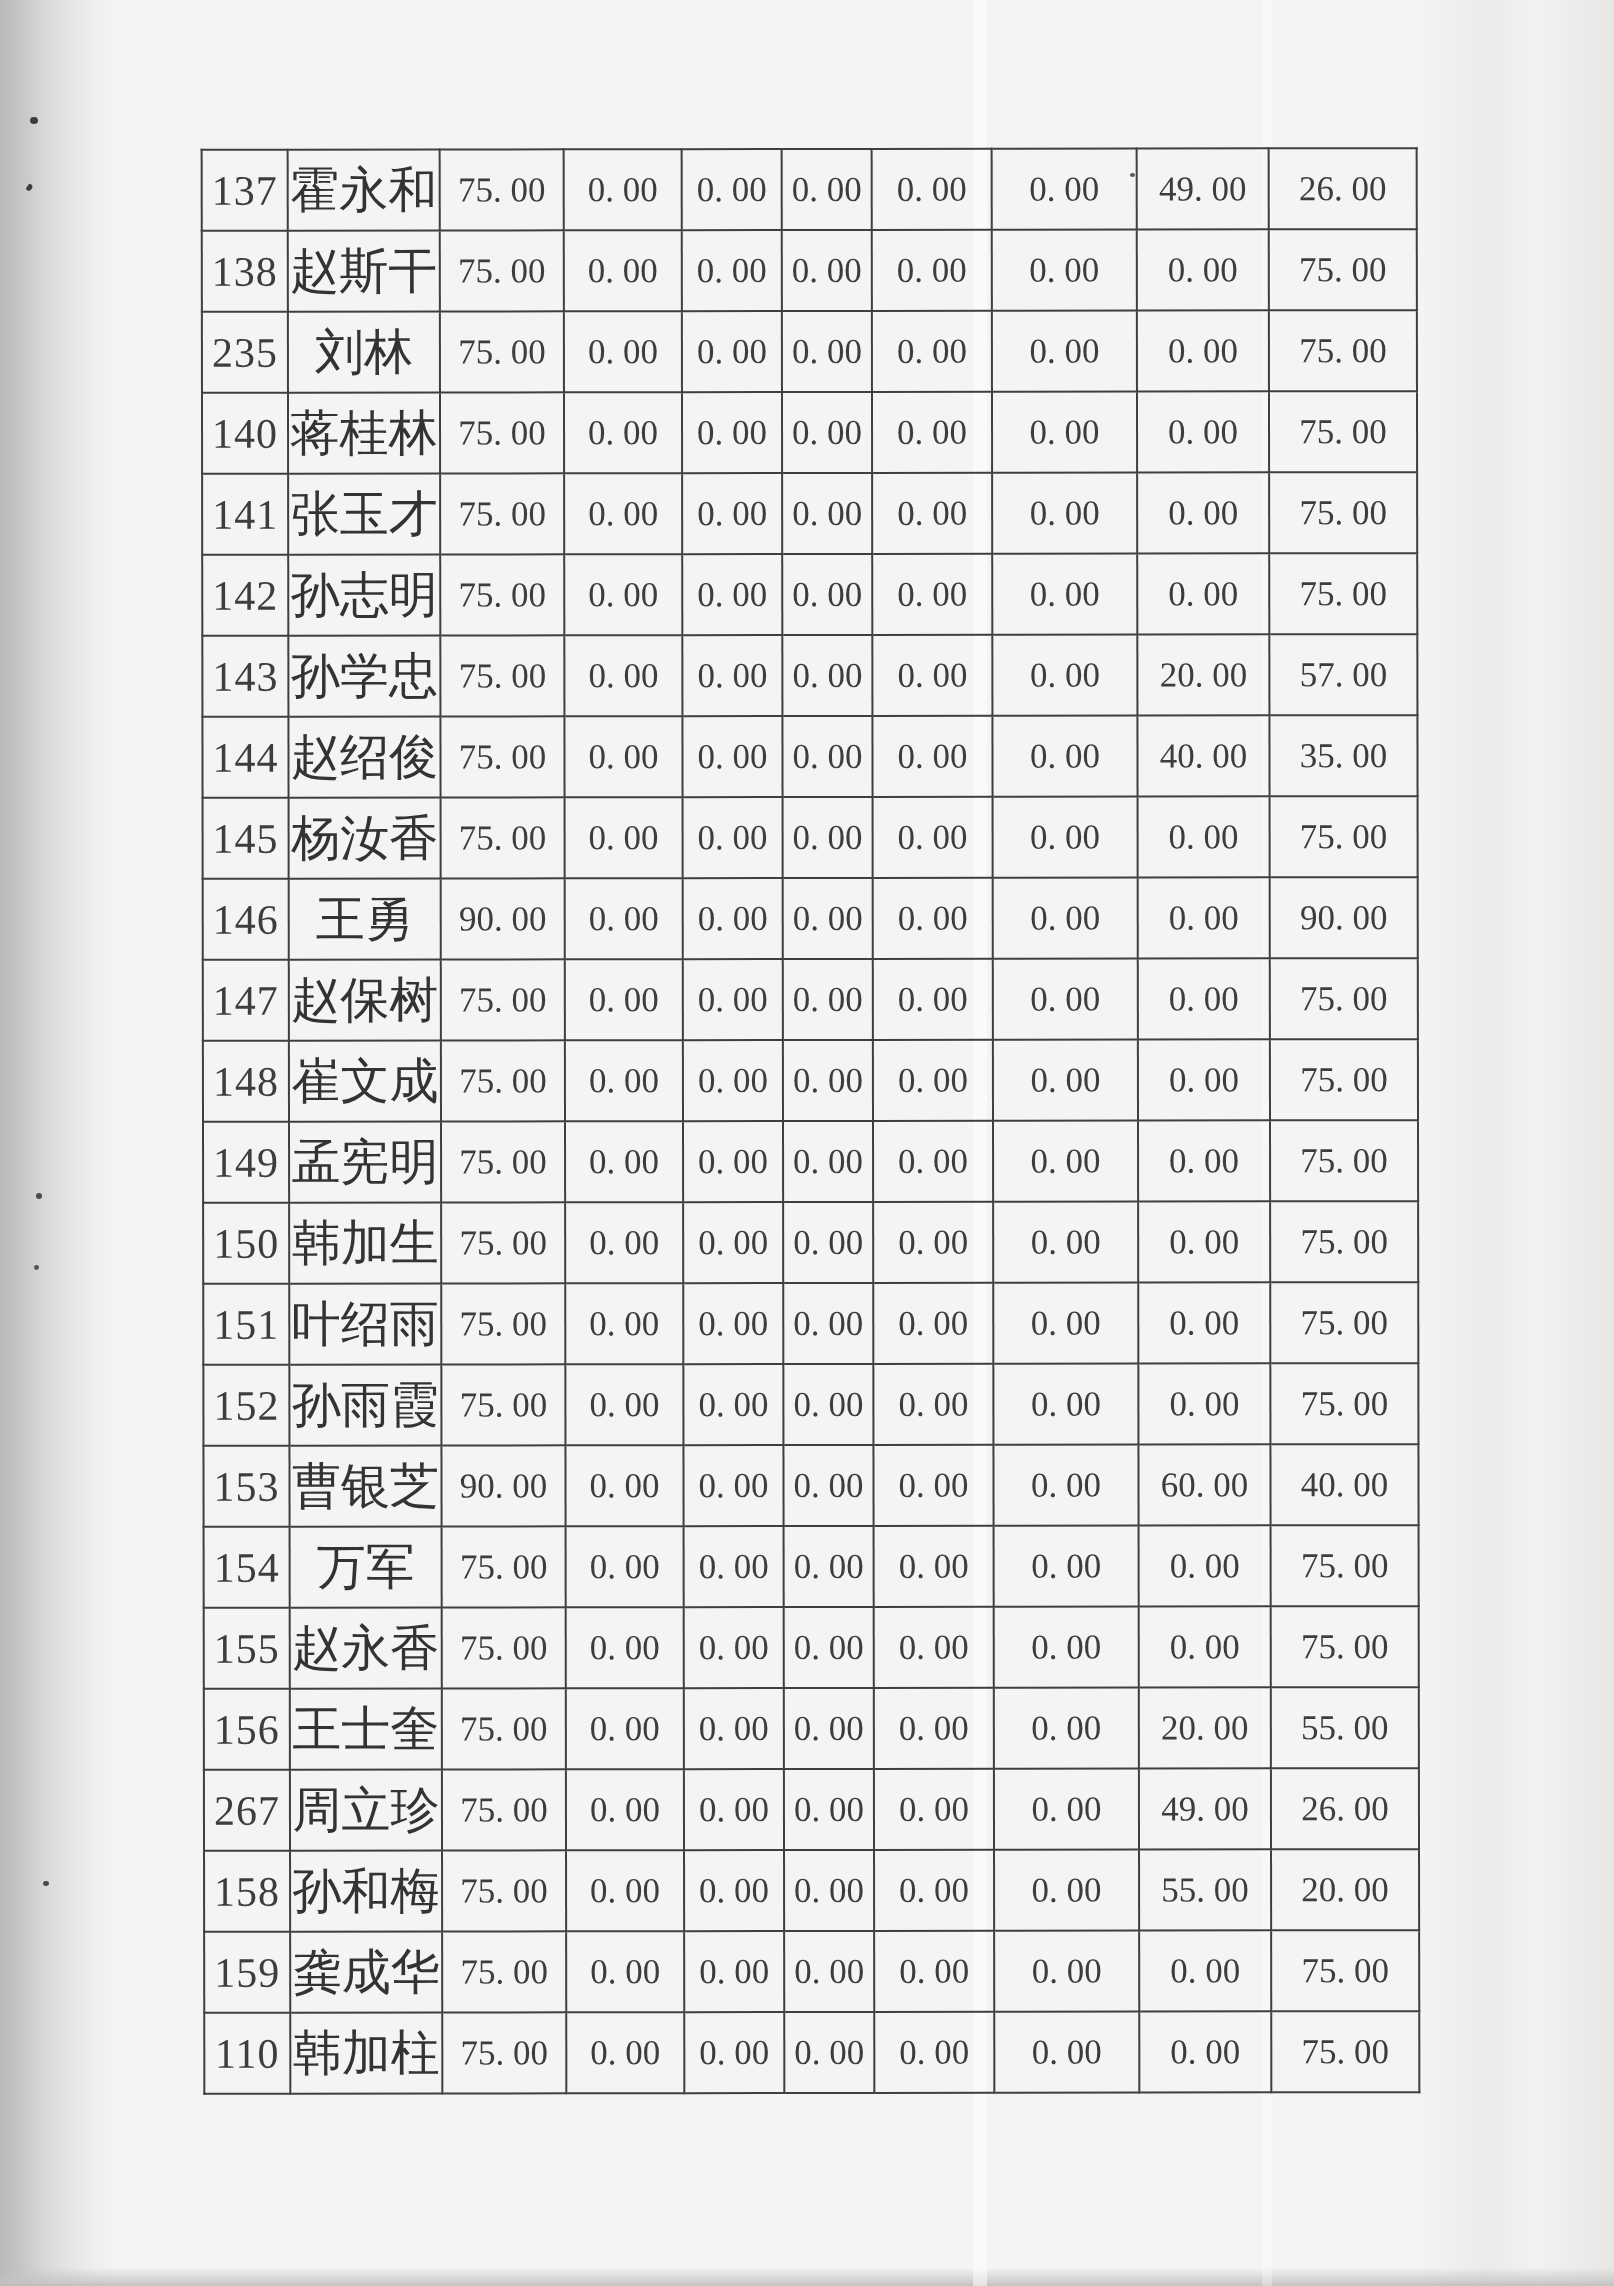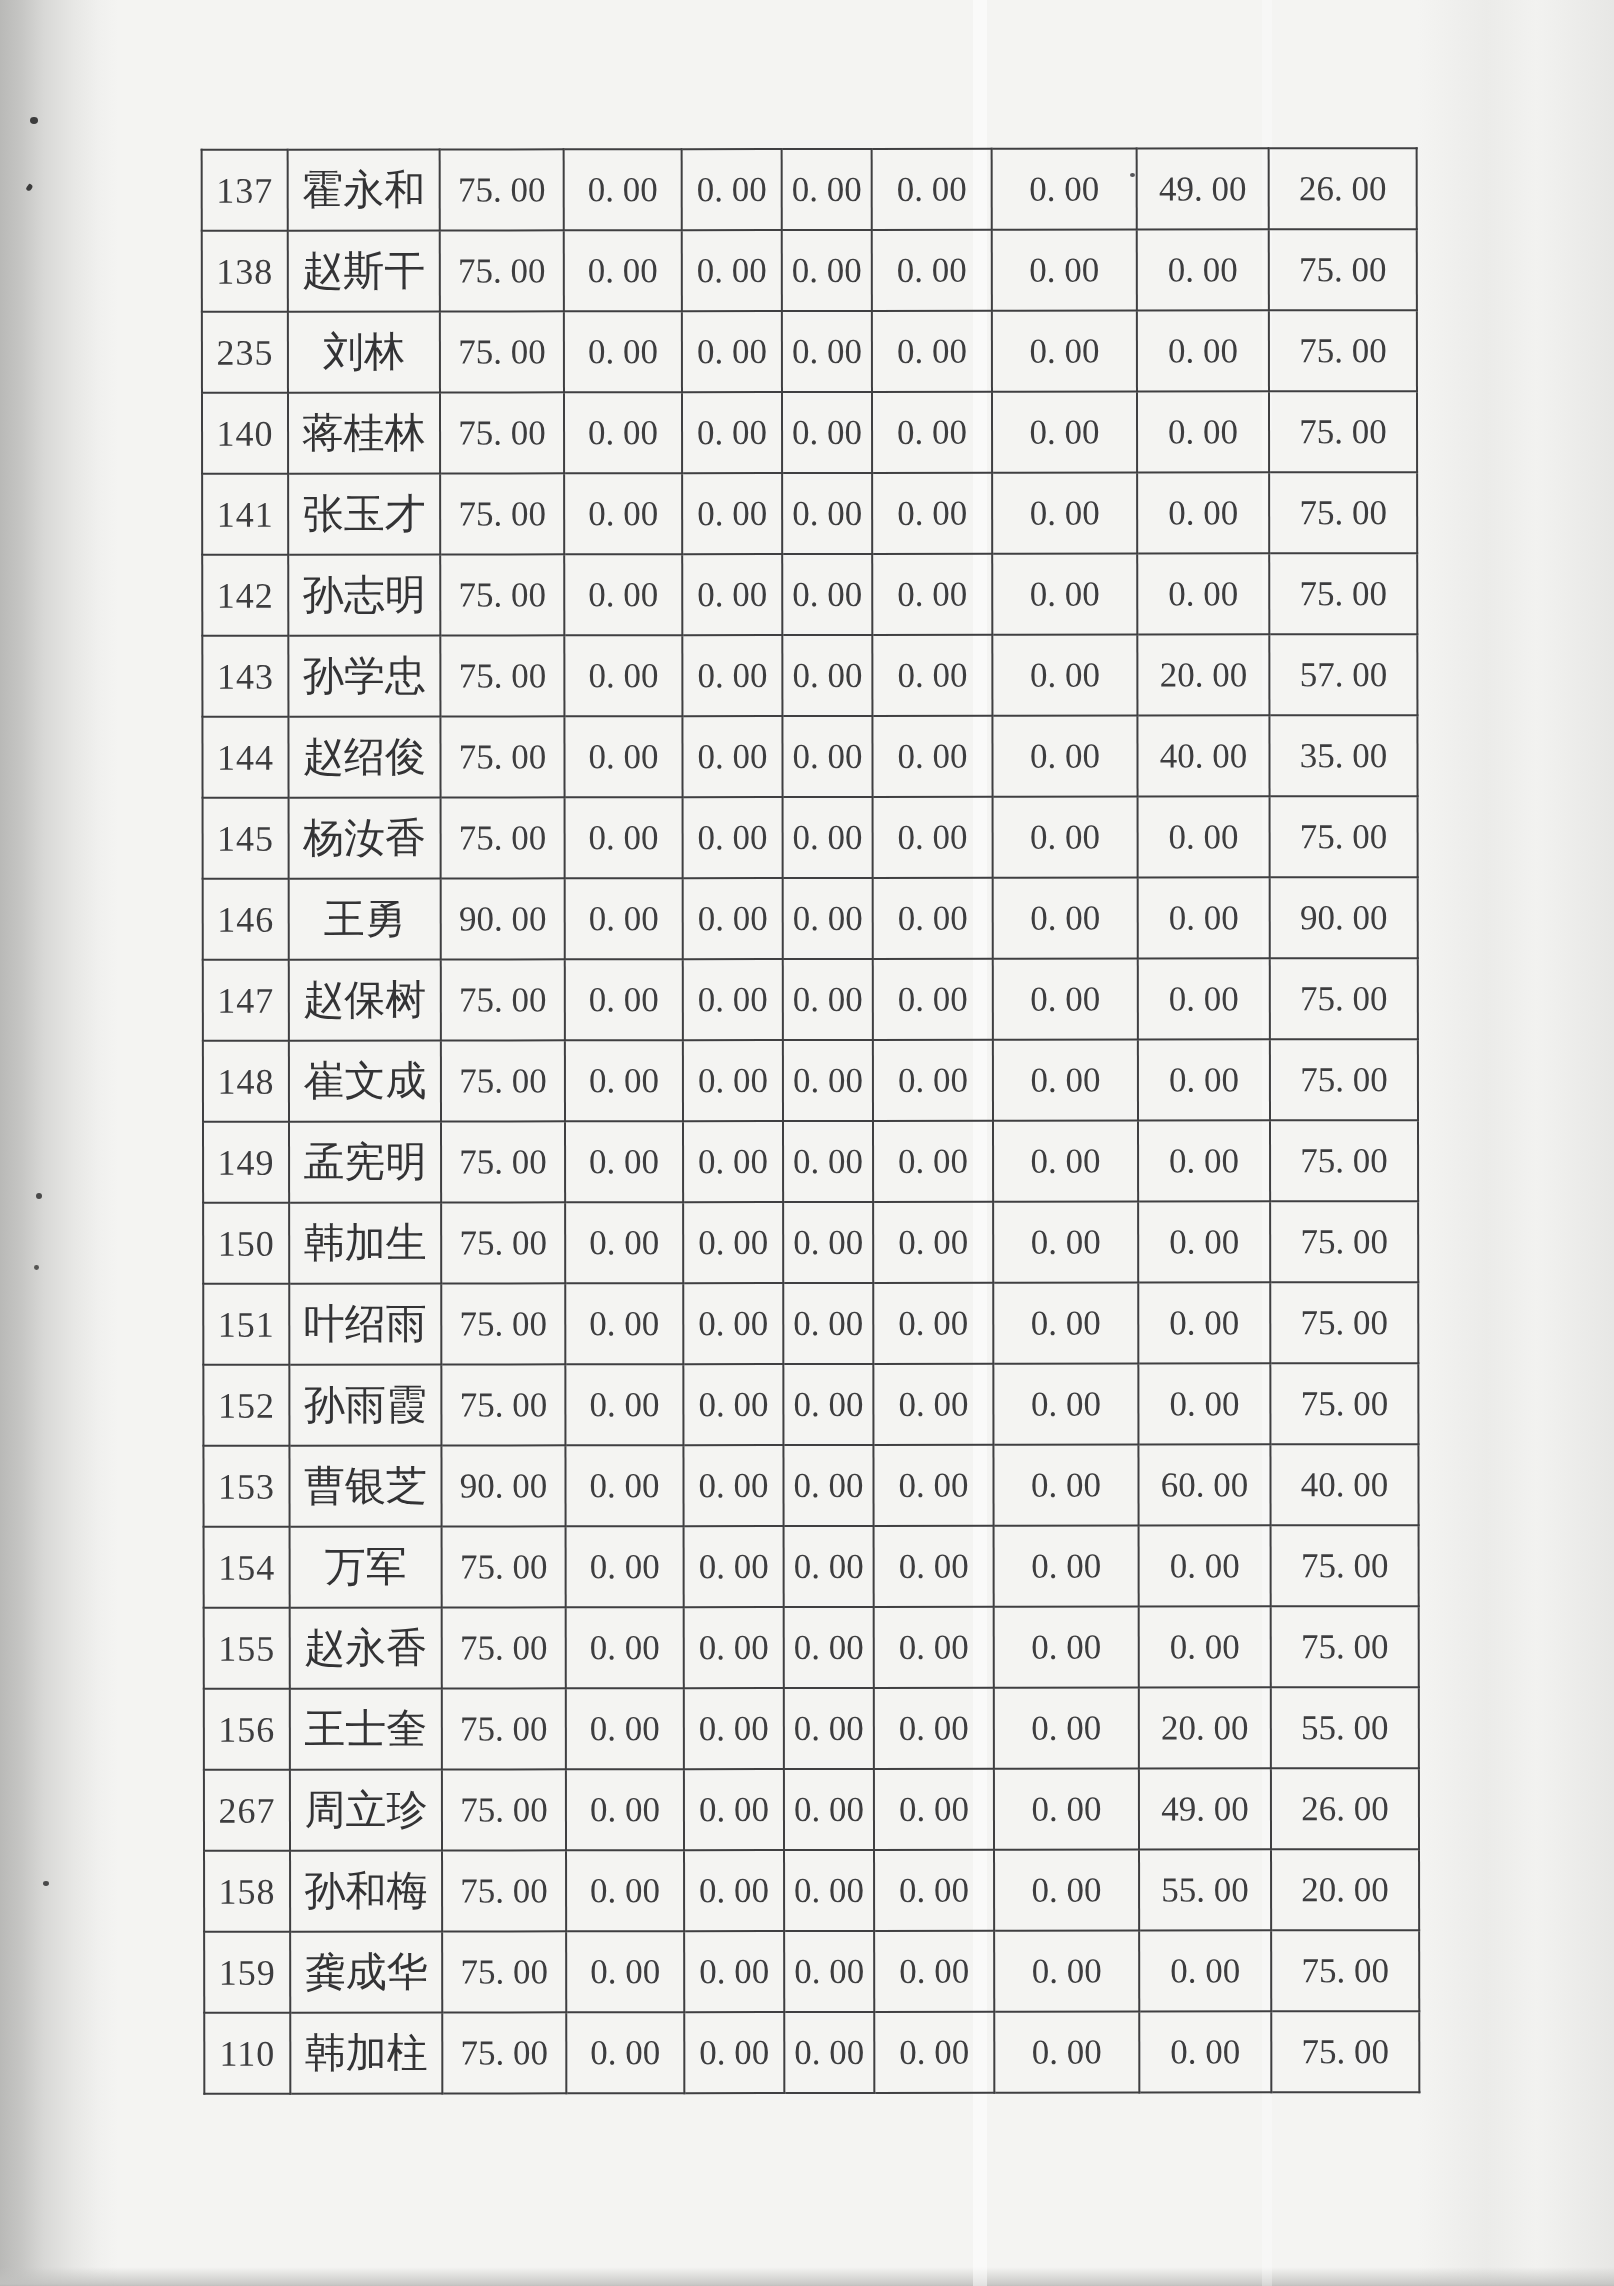--- a/index.html
+++ b/index.html
@@ -54,22 +54,22 @@
   }
   table.roster td{
     border:2px solid #3f3f41;
     height:79px;
     text-align:center;
     vertical-align:middle;
     padding:0;
     overflow:hidden;
     white-space:nowrap;
   }
-  td.col-no{font-size:36px;letter-spacing:1px;color:#3d3d3f;}
-  td.col-name{font-size:41px;color:#333335;}
+  td.col-no{font-size:42px;letter-spacing:1px;color:#3d3d3f;}
+  td.col-name{font-size:49px;color:#333335;}
   td.col-num{font-size:35px;color:#3d3d3f;}
 </style>
 </head>
 <body>
 
 <div class="scan-left-band"></div>
 <div class="scan-right-band"></div>
 <div class="scan-bottom-band"></div>
 <div class="scan-streak streak-a"></div>
 <div class="scan-streak streak-b"></div>

